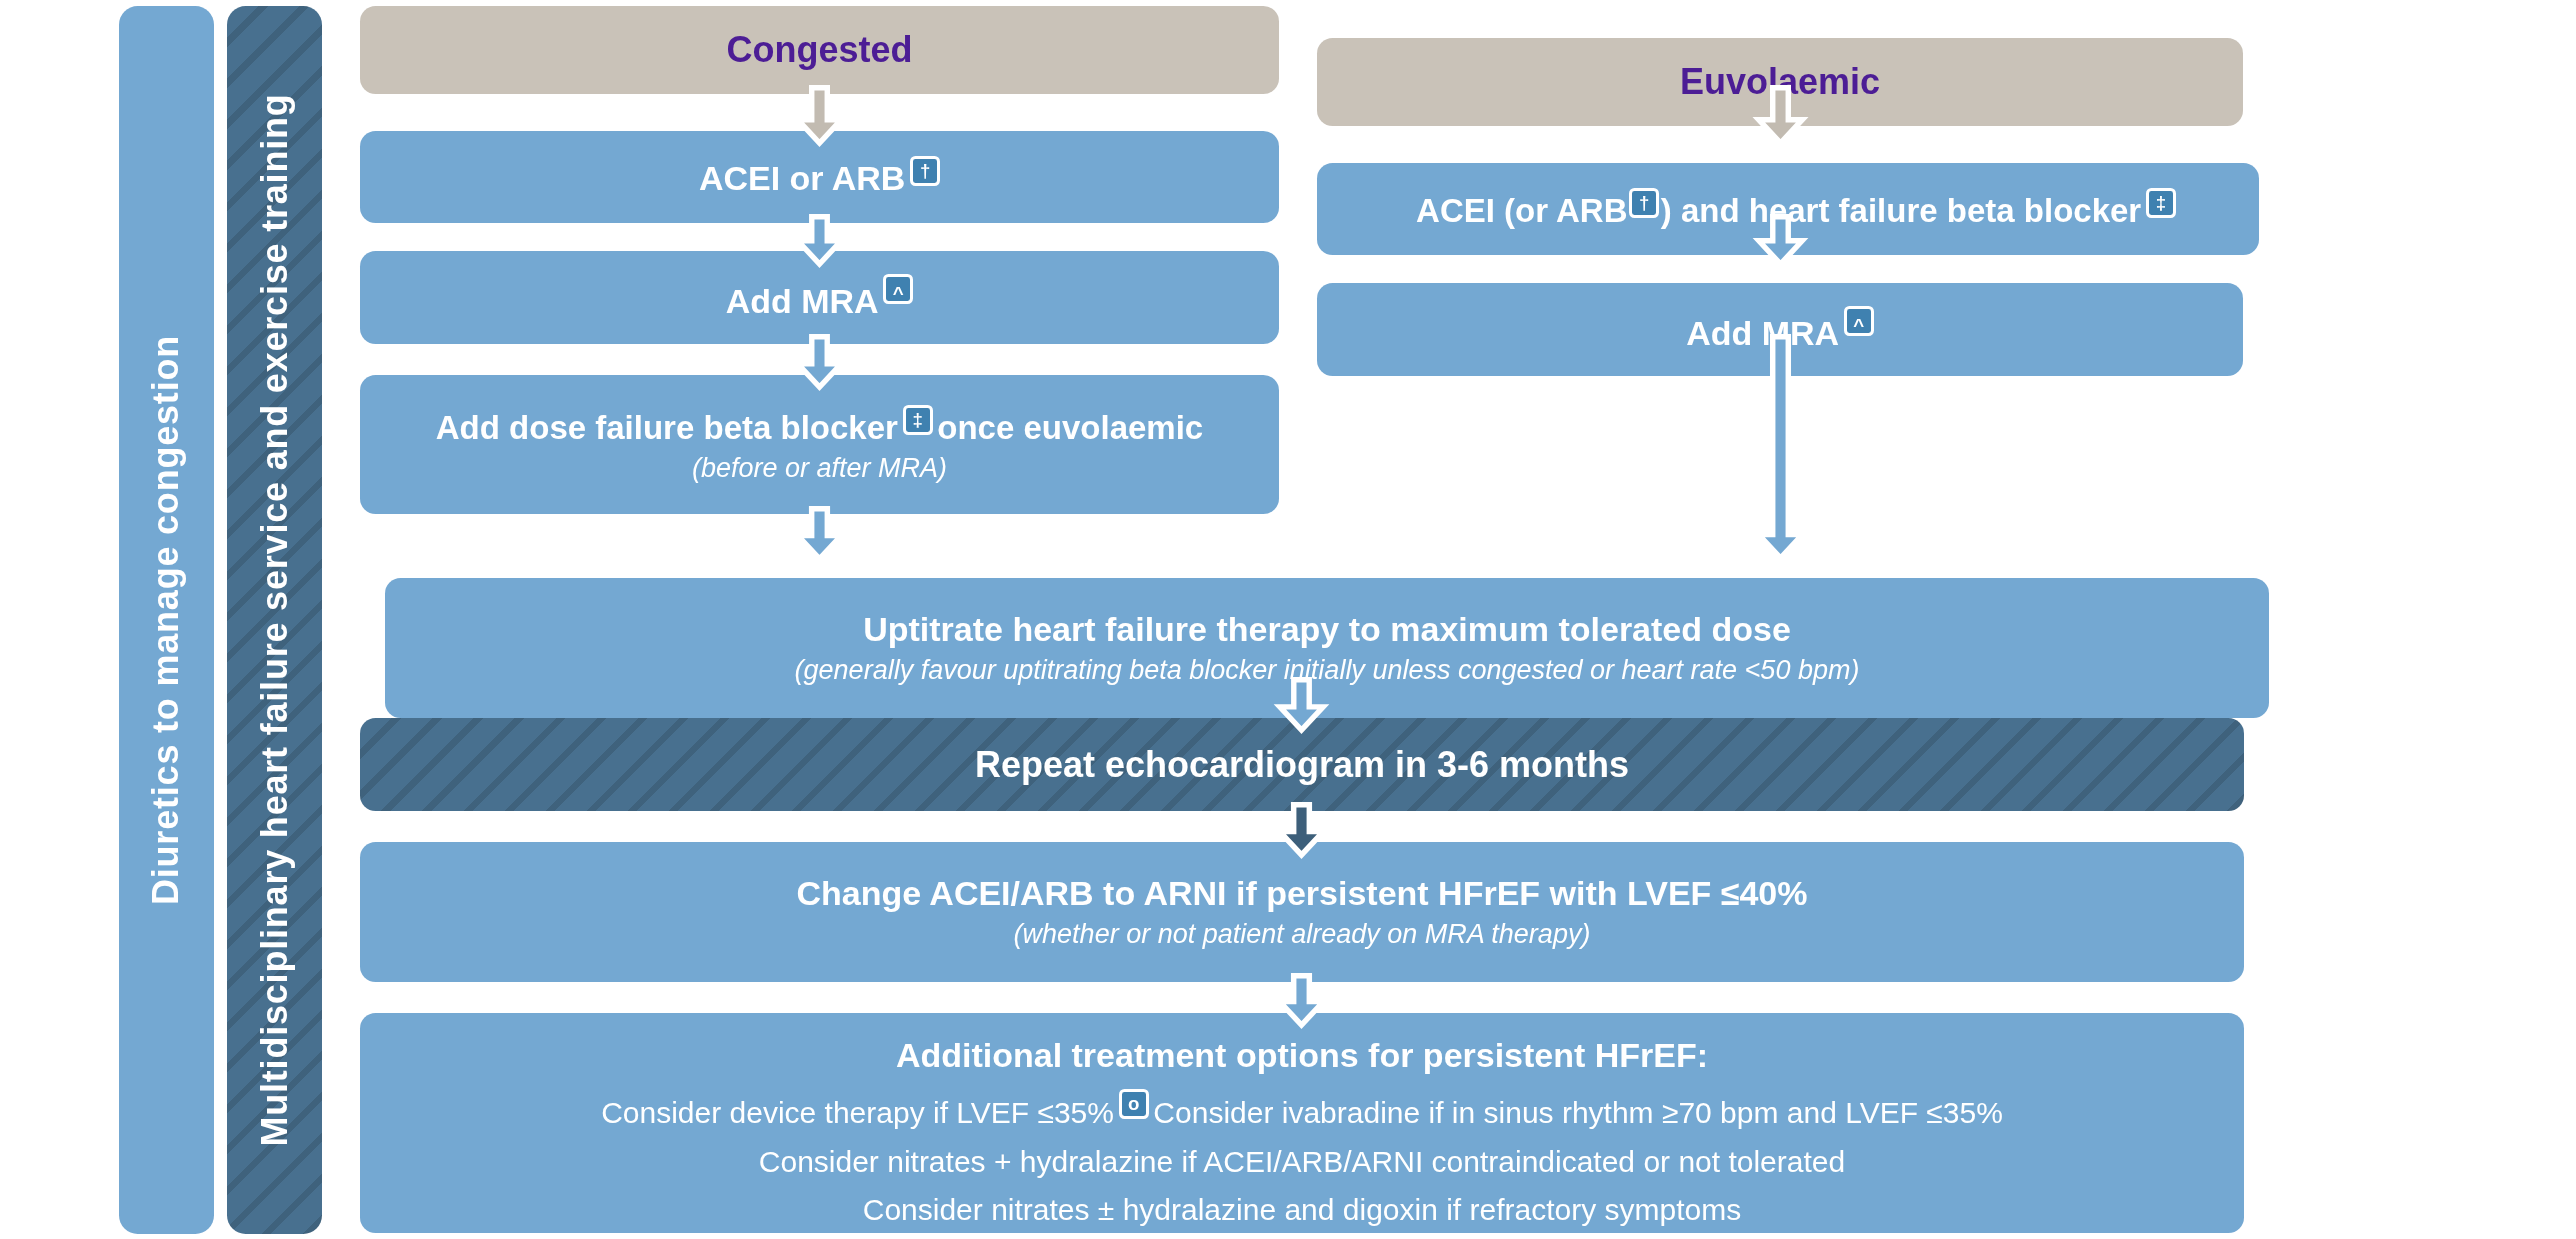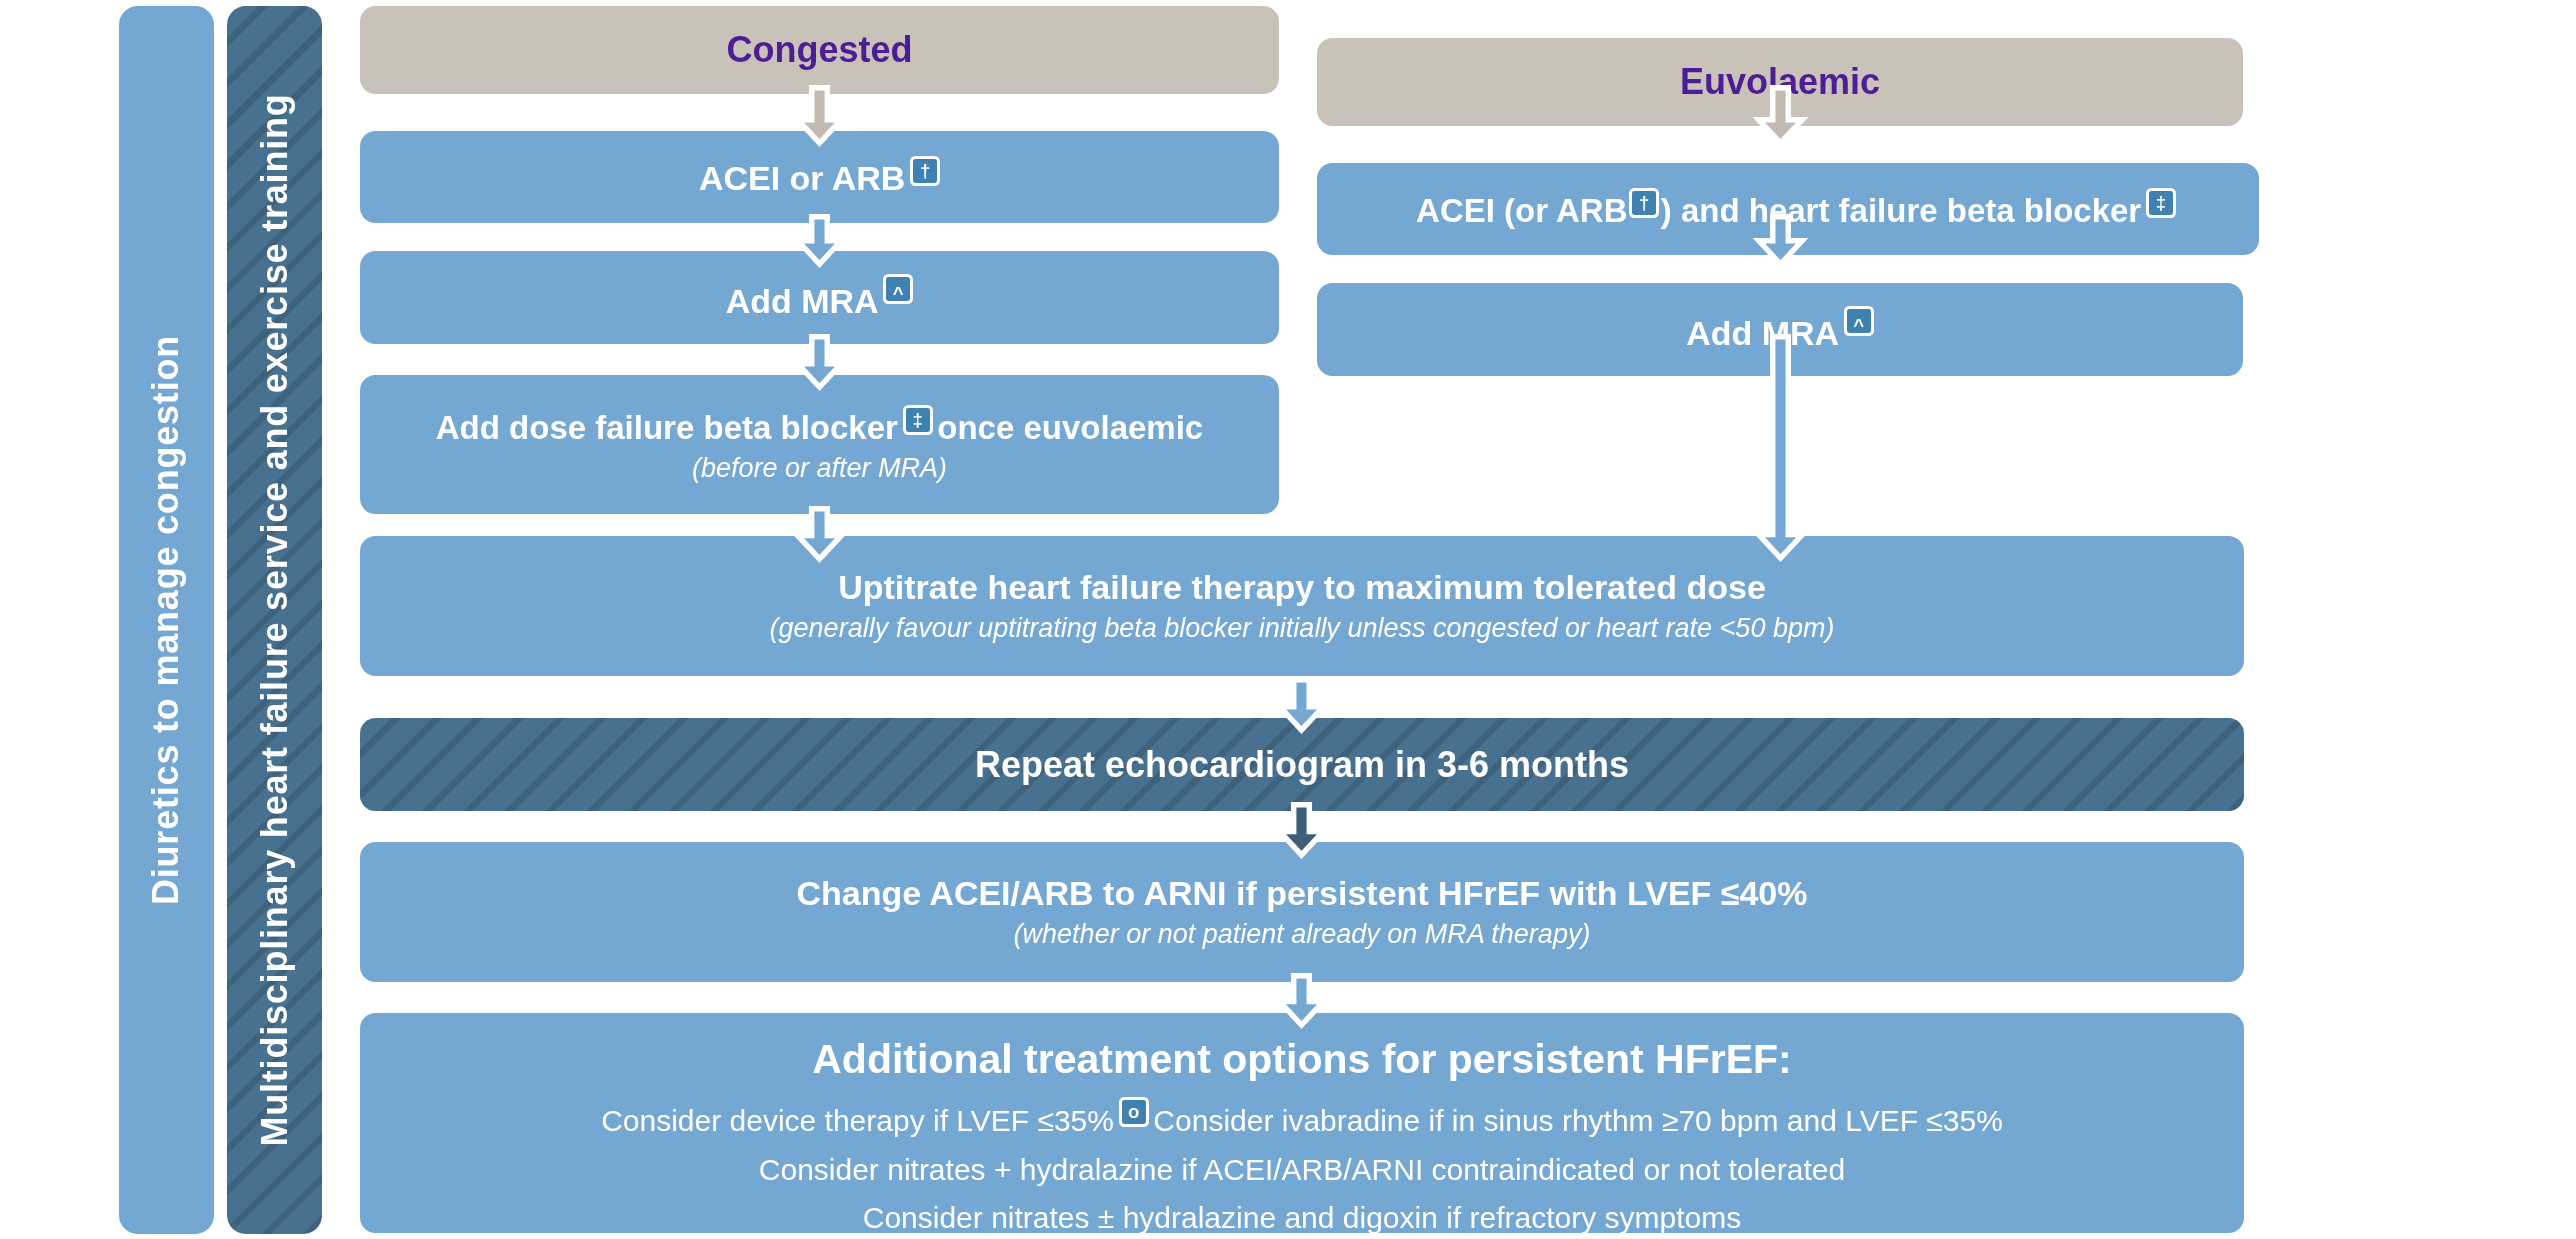--- a/index.html
+++ b/index.html
@@ -25,21 +25,21 @@
 
   .col-l{left:360px;width:919px;}
   .col-r{left:1317px;width:926px;margin-top:32px;}
   .col-full{left:360px;width:1884px;}
 
   .hdr-text{font-weight:700;font-size:36px;}
   .main-text{font-weight:700;font-size:34px;white-space:nowrap;}
   .main-text.smaller{font-size:33px;}
   .sub-text{font-style:italic;font-size:27px;margin-top:6.2px;white-space:nowrap;}
   .body-text{font-size:30px;font-weight:400;margin-top:14px;white-space:nowrap;}
-  .add-title{font-weight:700;font-size:41px;white-space:nowrap;}
+  .add-title{font-weight:700;font-size:34px;white-space:nowrap;}
 
   
   .badge{display:inline-block;box-sizing:content-box;width:24px;height:24px;line-height:24px;
          border:3.1px solid #ffffff;border-radius:5.4px;background:#3F81B0;color:#ffffff;
          font-size:18.7px;font-weight:700;text-align:center;vertical-align:13.2px;
          margin-left:4.7px;font-style:normal;}
   .badge.both{margin-right:4.7px;}
   .badge.tight{margin-left:1.6px;margin-right:1.6px;}
   .badge.caret{line-height:33px;}
 
@@ -86,21 +86,21 @@
     </div>
   </div>
 
   <div class="box box-blue col-l" style="top:375px;height:139px;">
     <div class="main-text smaller">
       <span>Add dose failure beta blocker</span><span class="badge both">‡</span><span>once euvolaemic</span>
     </div>
     <div class="sub-text">(before or after MRA)</div>
   </div>
 
-  <div class="box box-blue col-full" style="top:536px;height:140px;">
+  <div class="box box-blue col-full" style="top:578px;height:140px;margin-left:25px;">
     <div class="main-text">Uptitrate heart failure therapy to maximum tolerated dose</div>
     <div class="sub-text">(generally favour uptitrating beta blocker initially unless congested or heart rate &lt;50 bpm)</div>
   </div>
 
   <div class="box box-dark col-full" style="top:718px;height:93px;">
     <div class="main-text" style="font-size:36px;">Repeat echocardiogram in 3-6 months</div>
   </div>
 
   <div class="box box-blue col-full" style="top:842px;height:140px;">
     <div class="main-text">Change ACEI/ARB to ARNI if persistent HFrEF with LVEF ≤40%</div>

